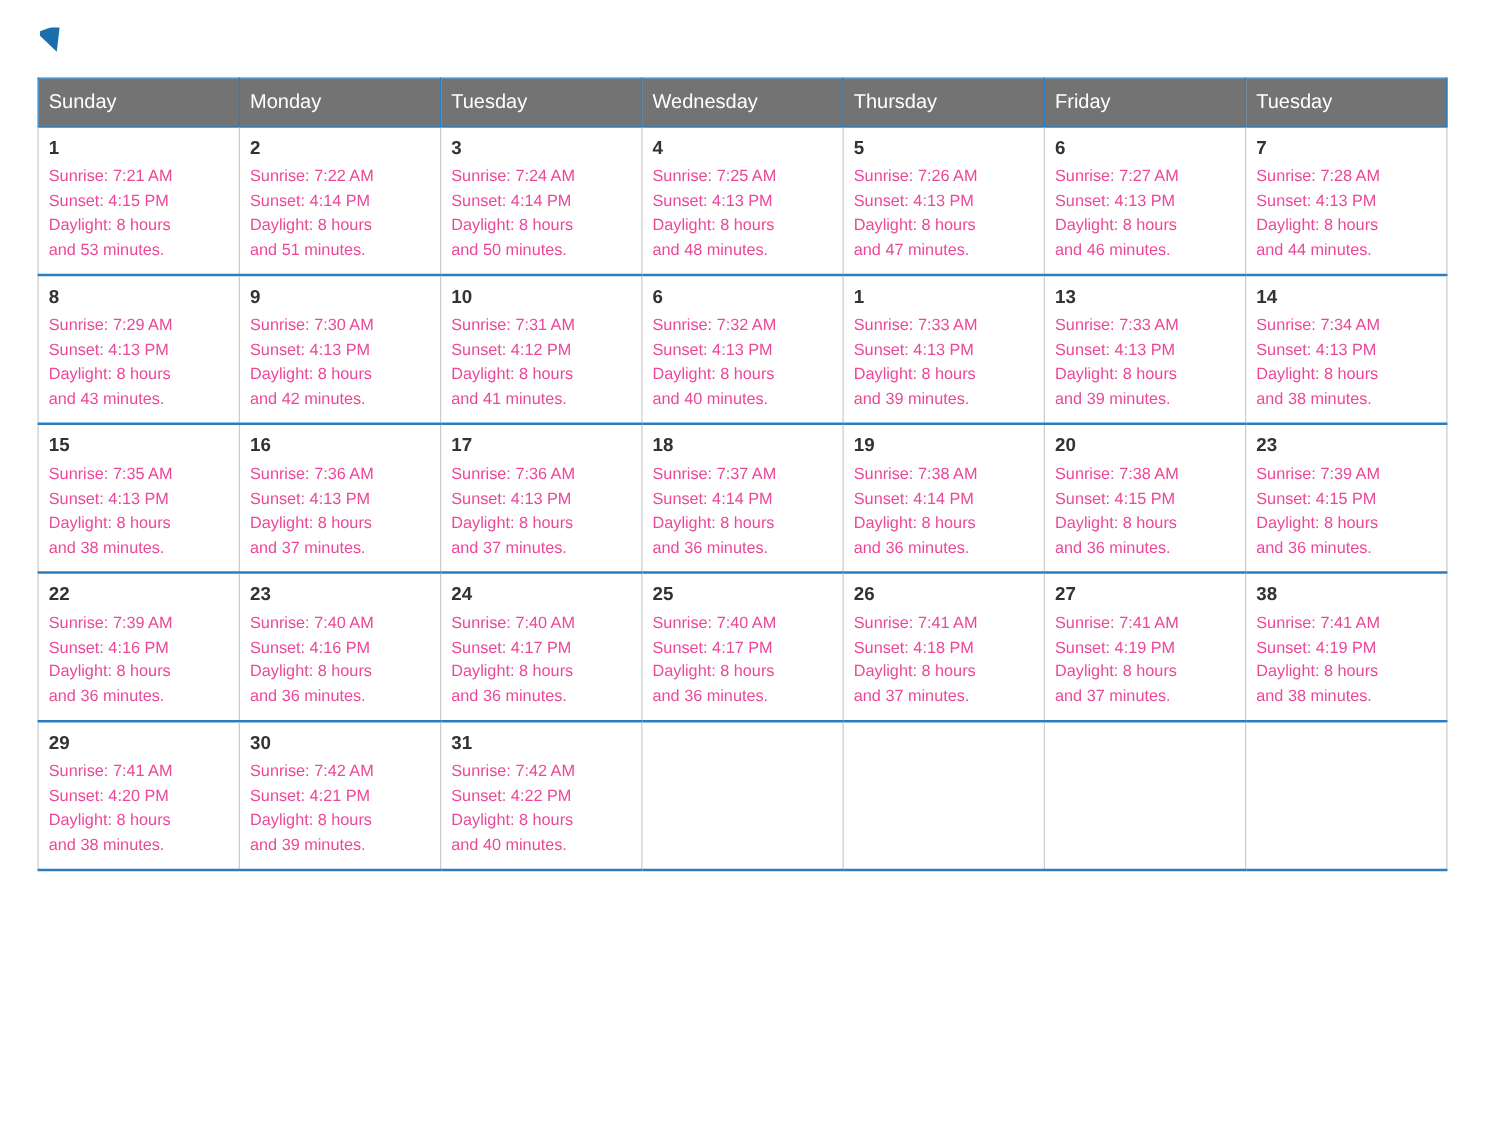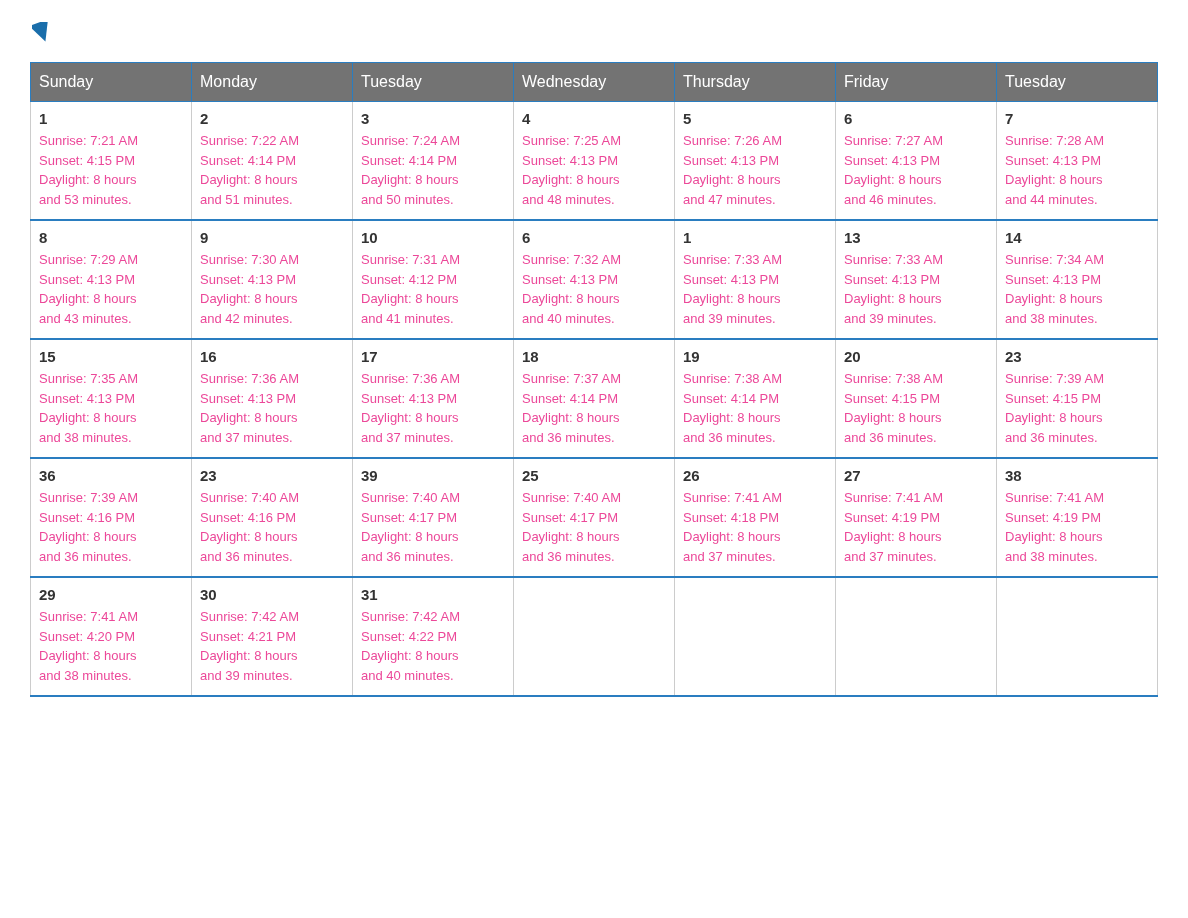--- a/index.html
+++ b/index.html
@@ -305,39 +305,39 @@
         <div class="day-info">
           Sunrise: 7:39 AM<br>
           Sunset: 4:15 PM<br>
           Daylight: 8 hours<br>
           and 36 minutes.
         </div>
       </td>
       </tr>
       <tr>
         <td>
-        <span class="day-num">36</span>
+        <span class="day-num">22</span>
         <div class="day-info">
           Sunrise: 7:39 AM<br>
           Sunset: 4:16 PM<br>
           Daylight: 8 hours<br>
           and 36 minutes.
         </div>
       </td>
         <td>
         <span class="day-num">23</span>
         <div class="day-info">
           Sunrise: 7:40 AM<br>
           Sunset: 4:16 PM<br>
           Daylight: 8 hours<br>
           and 36 minutes.
         </div>
       </td>
         <td>
-        <span class="day-num">39</span>
+        <span class="day-num">24</span>
         <div class="day-info">
           Sunrise: 7:40 AM<br>
           Sunset: 4:17 PM<br>
           Daylight: 8 hours<br>
           and 36 minutes.
         </div>
       </td>
         <td>
         <span class="day-num">25</span>
         <div class="day-info">

